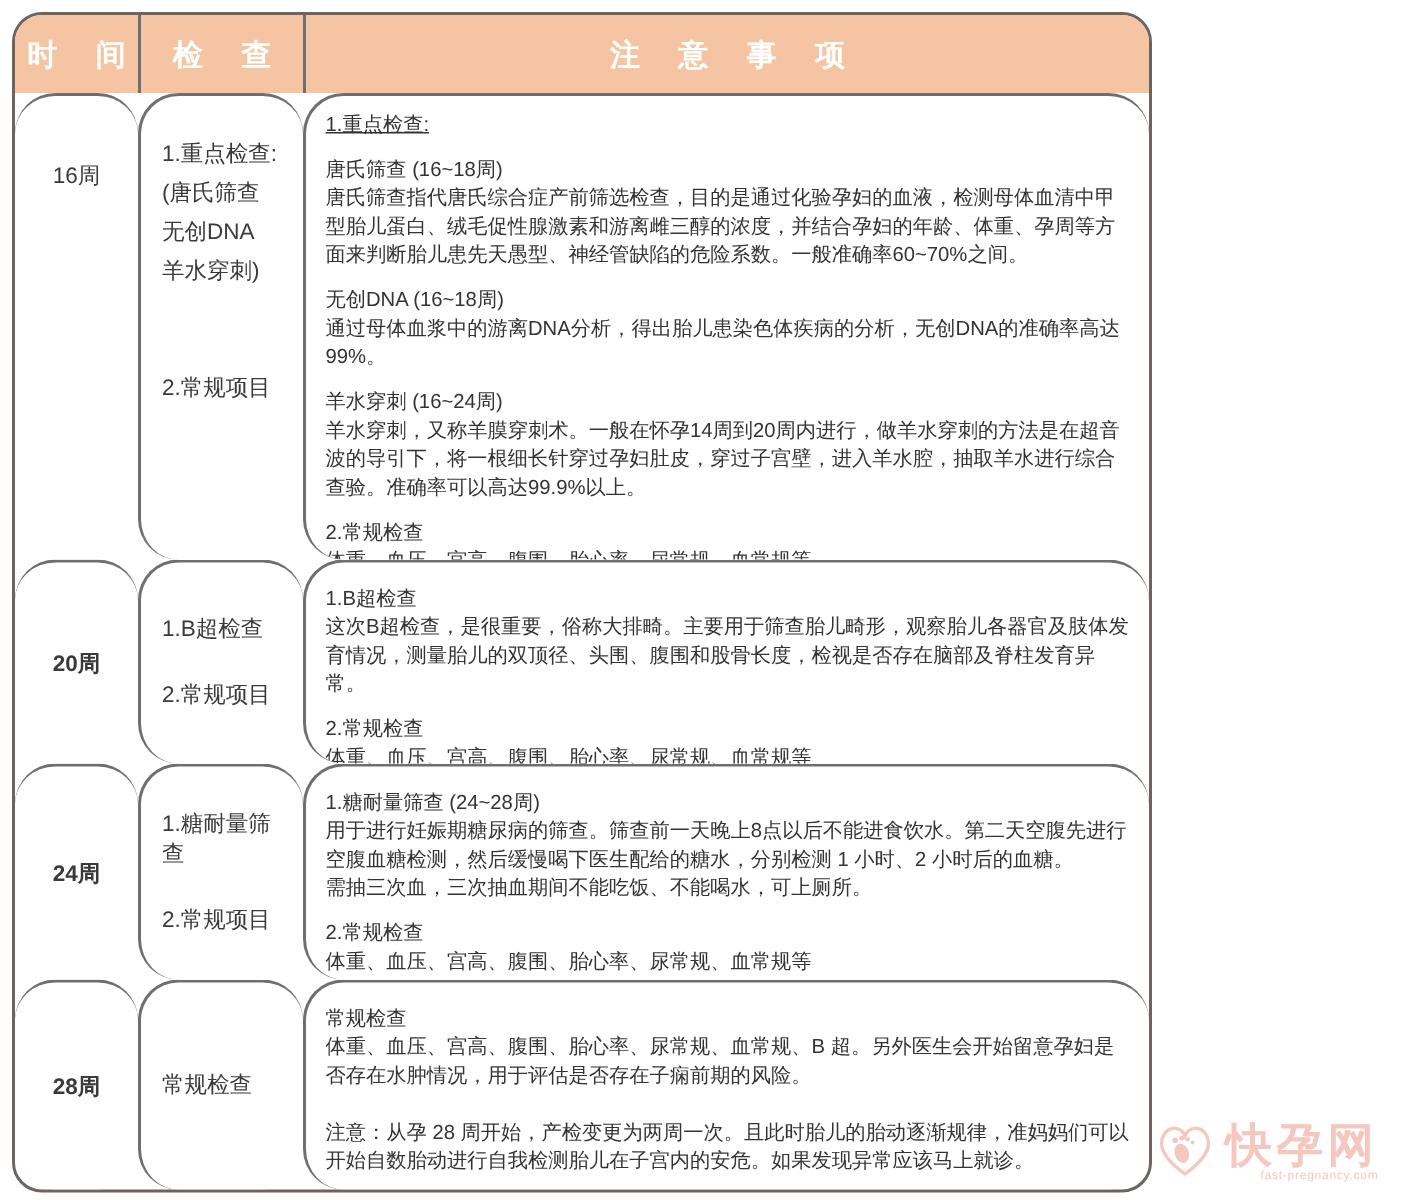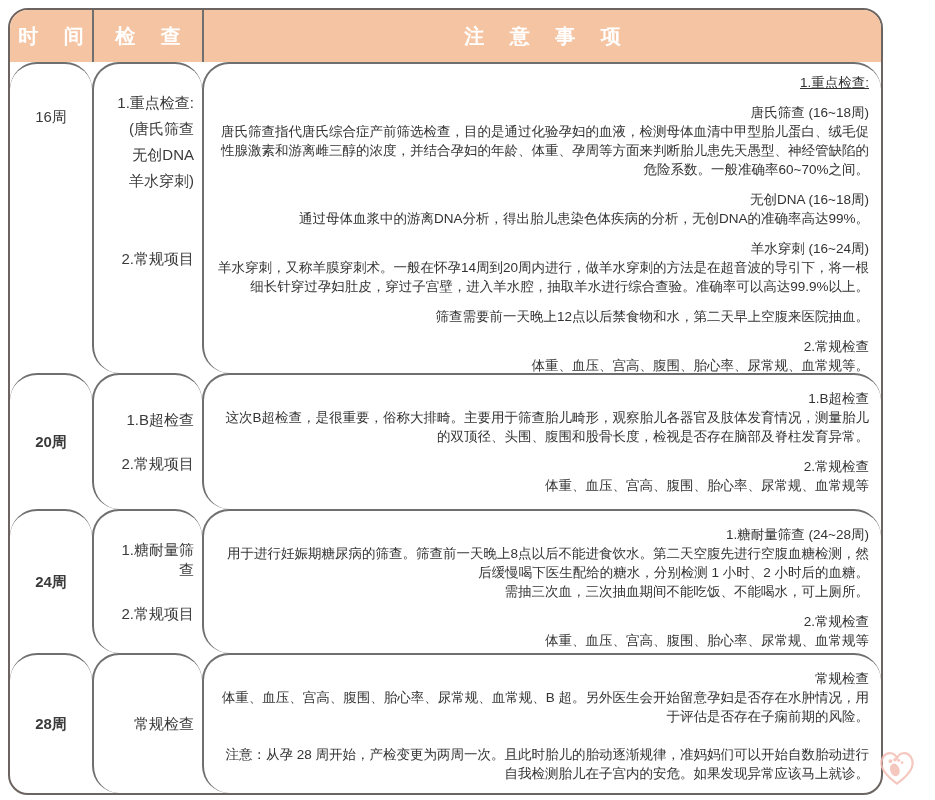--- a/index.html
+++ b/index.html
@@ -2,29 +2,28 @@
 <html><head>
 <meta charset="utf-8">
 <style>
   * { margin: 0; padding: 0; box-sizing: border-box; }
   html, body { background: #ffffff; width: 935px; height: 800px; overflow: hidden; }
   body { font-family: "Liberation Sans", "DejaVu Sans", sans-serif; color: #333333; }
 
   .table-wrap {
     position: absolute;
     left: 8px; top: 8px;
-    width: 875px; height: 787px;
+    width: 760px; height: 787px;
     border: 2px solid #6b6460;
     border-radius: 20px;
     overflow: hidden;
     background: #ffffff;
     display: grid;
     grid-template-columns: 82px 110px 1fr;
     grid-template-rows: 52px 311px 136px 144px 1fr;
-    text-align: right;
   }
 
   .cell { background: #ffffff; overflow: hidden; }
   .col2, .col3 { border-left: 2px solid #6f6f6f; }
   .body-row { border-top: 2px solid #6f6f6f; border-radius: 27px; }
 
   
   .hcell {
     background: #f5c5a3;
     display: flex;
@@ -120,21 +119,20 @@
     <div class="check-item">2.常规项目</div>
   </div>
   <div class="cell body-row notes-cell col3">
     <div class="note-paragraph underline">1.重点检查:</div>
     <div class="note-paragraph">唐氏筛查 (16~18周)
 唐氏筛查指代唐氏综合症产前筛选检查，目的是通过化验孕妇的血液，检测母体血清中甲型胎儿蛋白、绒毛促性腺激素和游离雌三醇的浓度，并结合孕妇的年龄、体重、孕周等方面来判断胎儿患先天愚型、神经管缺陷的危险系数。一般准确率60~70%之间。</div>
     <div class="note-paragraph">无创DNA (16~18周)
 通过母体血浆中的游离DNA分析，得出胎儿患染色体疾病的分析，无创DNA的准确率高达99%。</div>
     <div class="note-paragraph">羊水穿刺 (16~24周)
 羊水穿刺，又称羊膜穿刺术。一般在怀孕14周到20周内进行，做羊水穿刺的方法是在超音波的导引下，将一根细长针穿过孕妇肚皮，穿过子宫壁，进入羊水腔，抽取羊水进行综合查验。准确率可以高达99.9%以上。</div>
-    <div class="note-paragraph">筛查需要前一天晚上12点以后禁食物和水，第二天早上空腹来医院抽血。</div>
     <div class="note-paragraph">2.常规检查
 体重、血压、宫高、腹围、胎心率、尿常规、血常规等。</div>
   </div>
 
   <div class="cell body-row time-cell time-mid col1">
     <span>20周</span>
   </div>
   <div class="cell body-row checks-cell checks-center col2">
     <div class="check-item">1.B超检查</div>
     <div class="check-item">2.常规项目</div>
@@ -179,13 +177,17 @@
   <span>
     <svg width="44" height="42" viewBox="0 0 60 58" fill="none">
       <path d="M30 52 C12 39 4 26 11 15 C17 7 27 9 30 17 C33 9 43 7 49 15 C56 26 48 39 30 52 Z" stroke="#f3beb4" stroke-width="3" fill="none"></path>
       <ellipse cx="27" cy="33" rx="6.5" ry="9" transform="rotate(-18 27 33)" fill="#f3beb4"></ellipse>
       <circle cx="21" cy="21" r="2.6" fill="#f3beb4"></circle>
       <circle cx="27" cy="19" r="2.3" fill="#f3beb4"></circle>
       <circle cx="32.5" cy="20" r="2" fill="#f3beb4"></circle>
       <circle cx="37" cy="23" r="1.8" fill="#f3beb4"></circle>
     </svg>
   </span>
+  <span class="wm-text">
+    <span class="wm-name">快孕网</span>
+    <span class="wm-url">fast-pregnancy.com</span>
+  </span>
 </div>
 
 </body></html>

